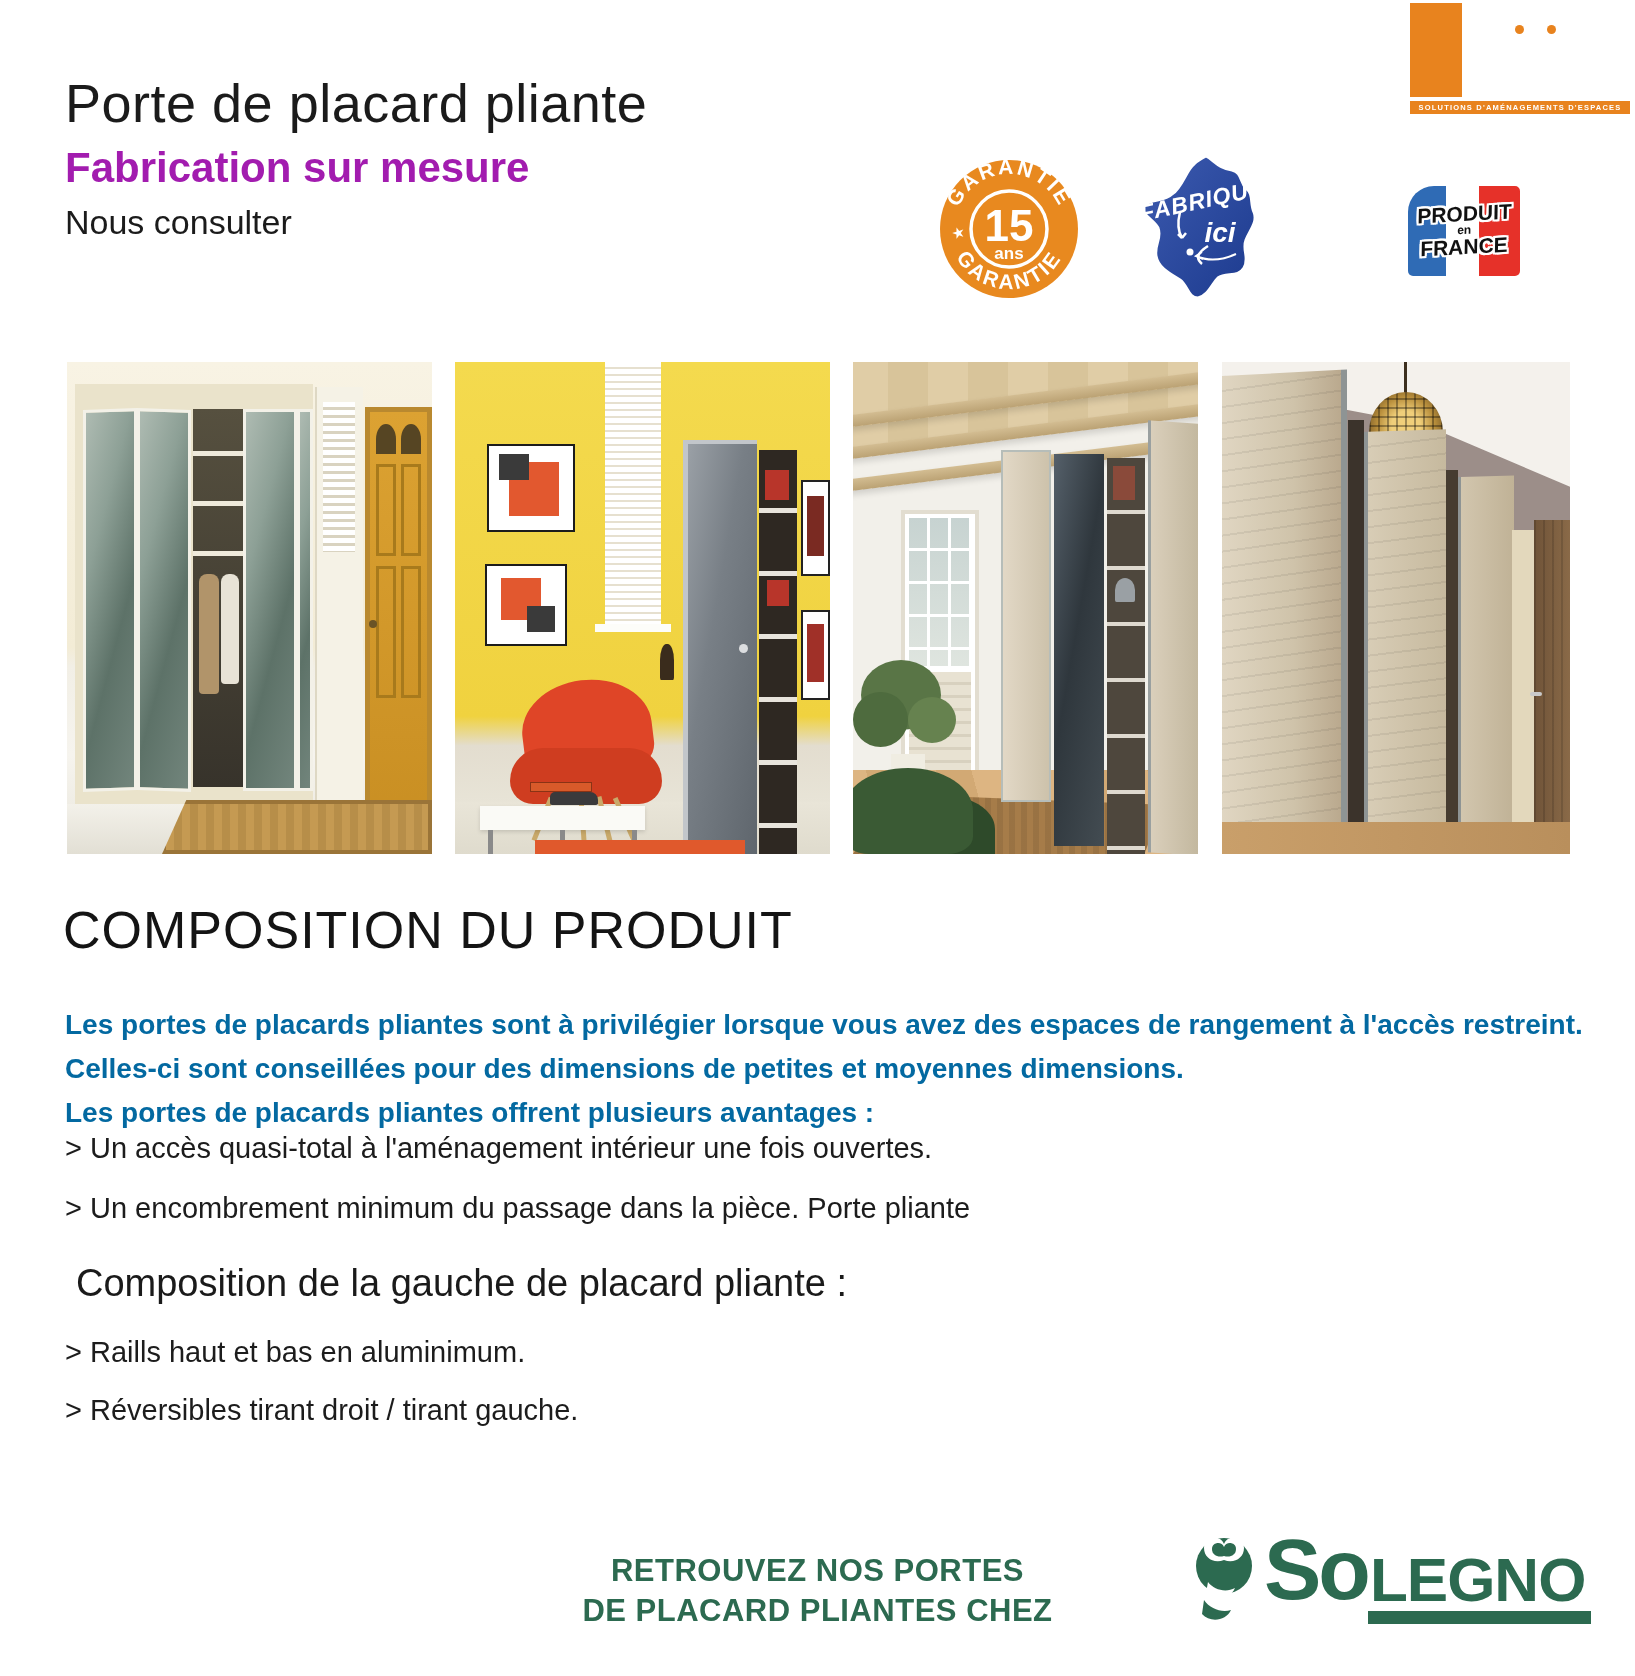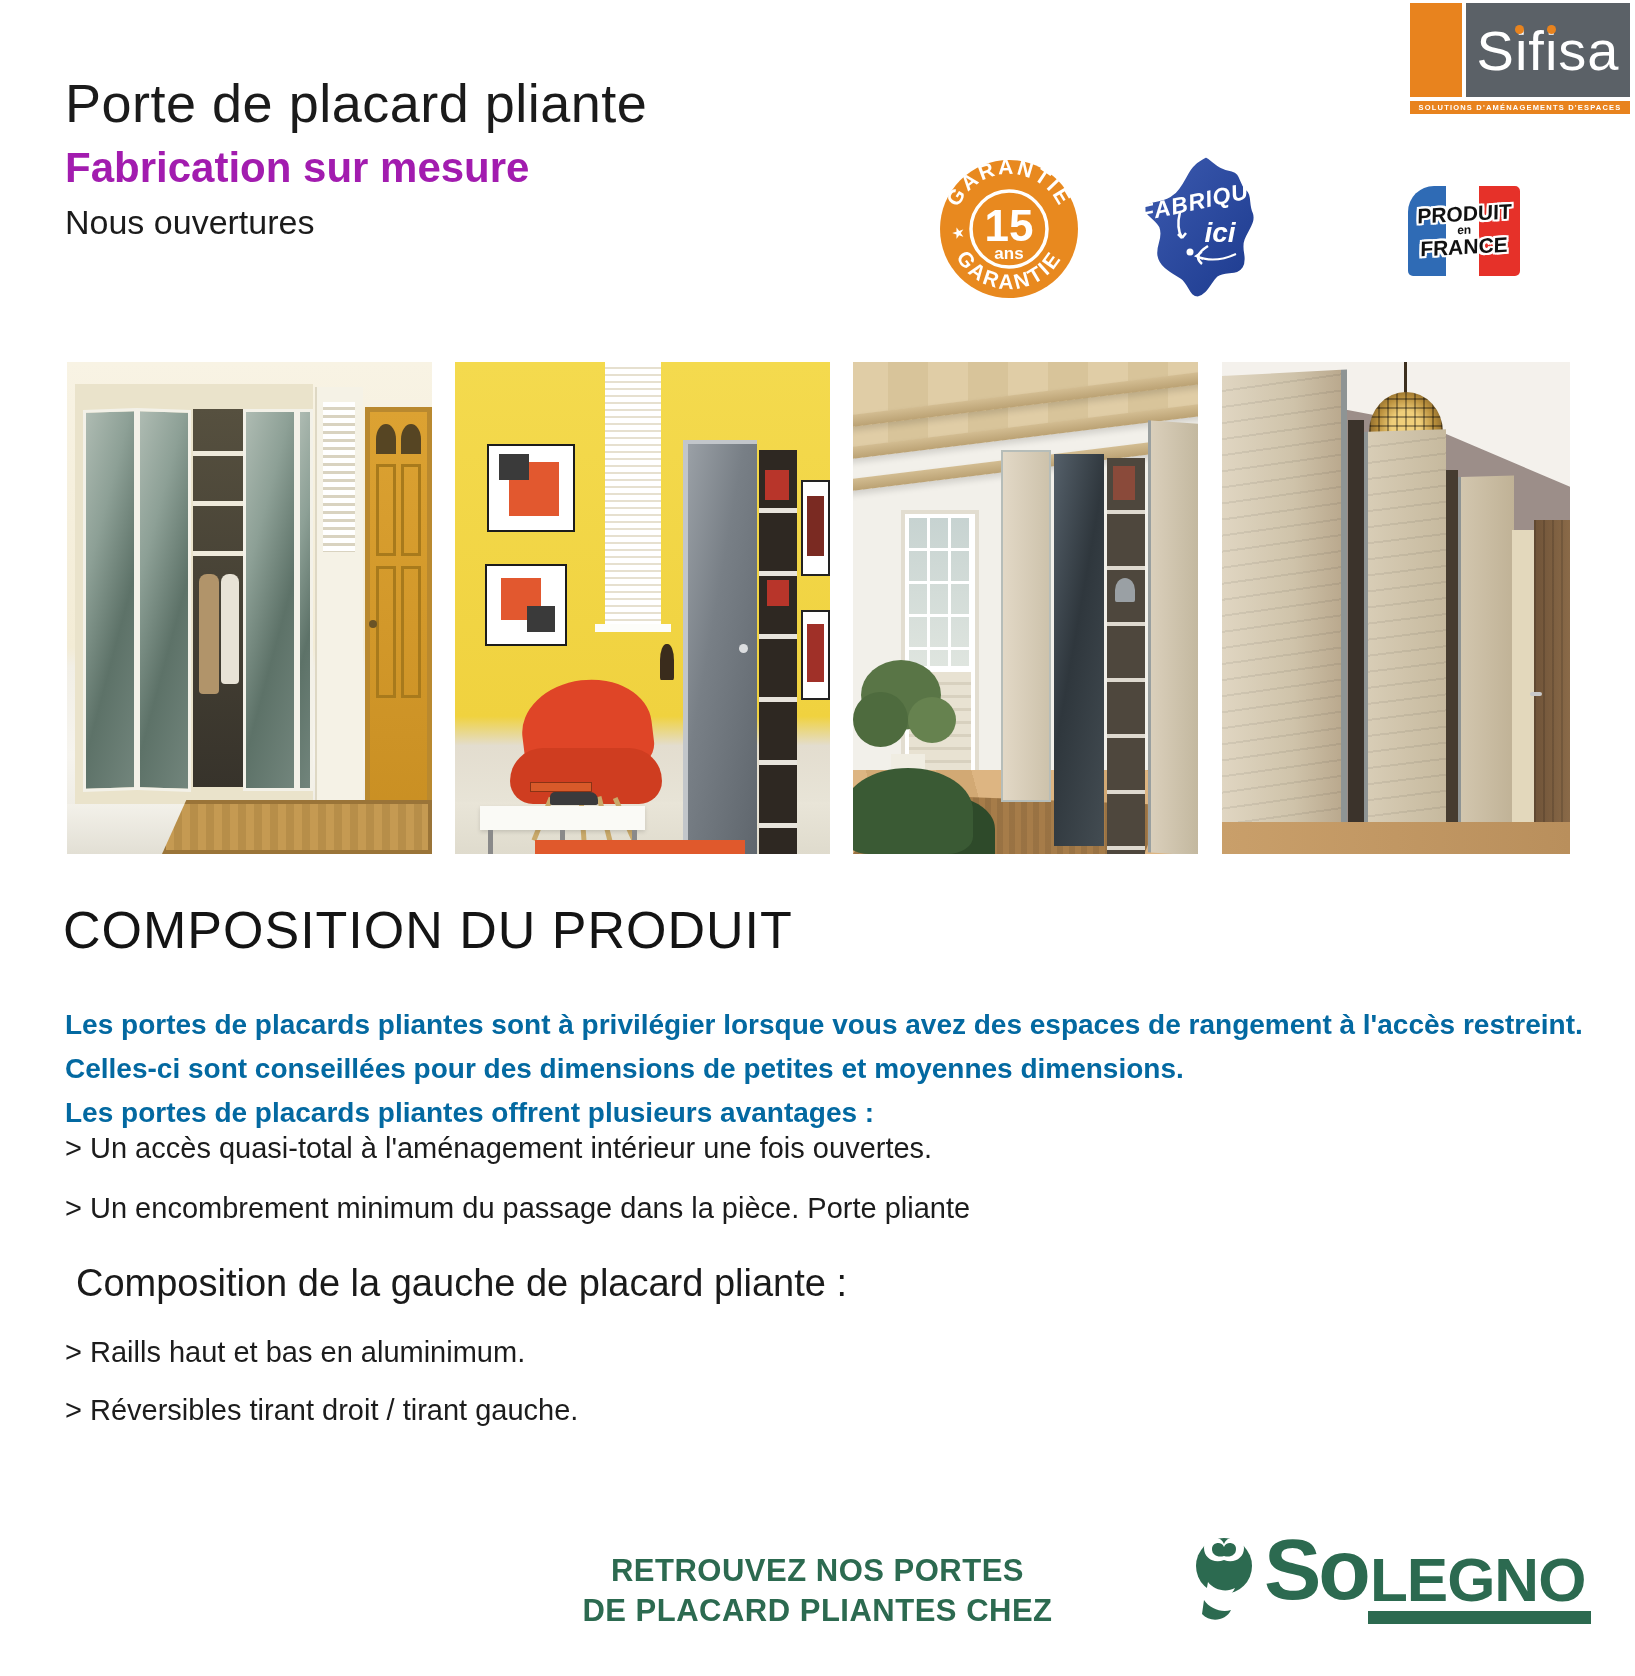--- a/index.html
+++ b/index.html
@@ -168,27 +168,24 @@
   .sol-so{font-size:86px;font-weight:800;line-height:0.92;letter-spacing:-3px;}
   .sol-legno{font-size:62px;font-weight:800;letter-spacing:-1px;border-bottom:13px solid #2c6a50;padding:0 6px 1px 2px;margin-top:21px;line-height:0.95;}
 </style>
 </head>
 <body>
 
 <div class="page">
 
   <div class="title">Porte de placard pliante</div>
   <div class="subtitle">Fabrication sur mesure</div>
-  <div class="note">Nous ouvertures</div>
+  <div class="note">Nous consulter</div>
 
   <div class="sifisa">
     <div class="sifisa-orange"></div>
-    <div class="sifisa-gray">
-      <span>Sifisa</span>
-    </div>
     <i class="sifisa-dot d1"></i>
     <i class="sifisa-dot d2"></i>
     <div class="sifisa-bar">SOLUTIONS D'AMÉNAGEMENTS D'ESPACES</div>
   </div>
 
   <svg class="badge-warranty" viewBox="0 0 142 142">
     <circle cx="71" cy="71" r="69" fill="#e8891f"></circle>
     <defs>
       <path id="warrTop" d="M 16 71 A 55 55 0 0 1 126 71" fill="none"></path>
       <path id="warrBot" d="M 11 71 A 60 60 0 0 0 131 71" fill="none"></path>

